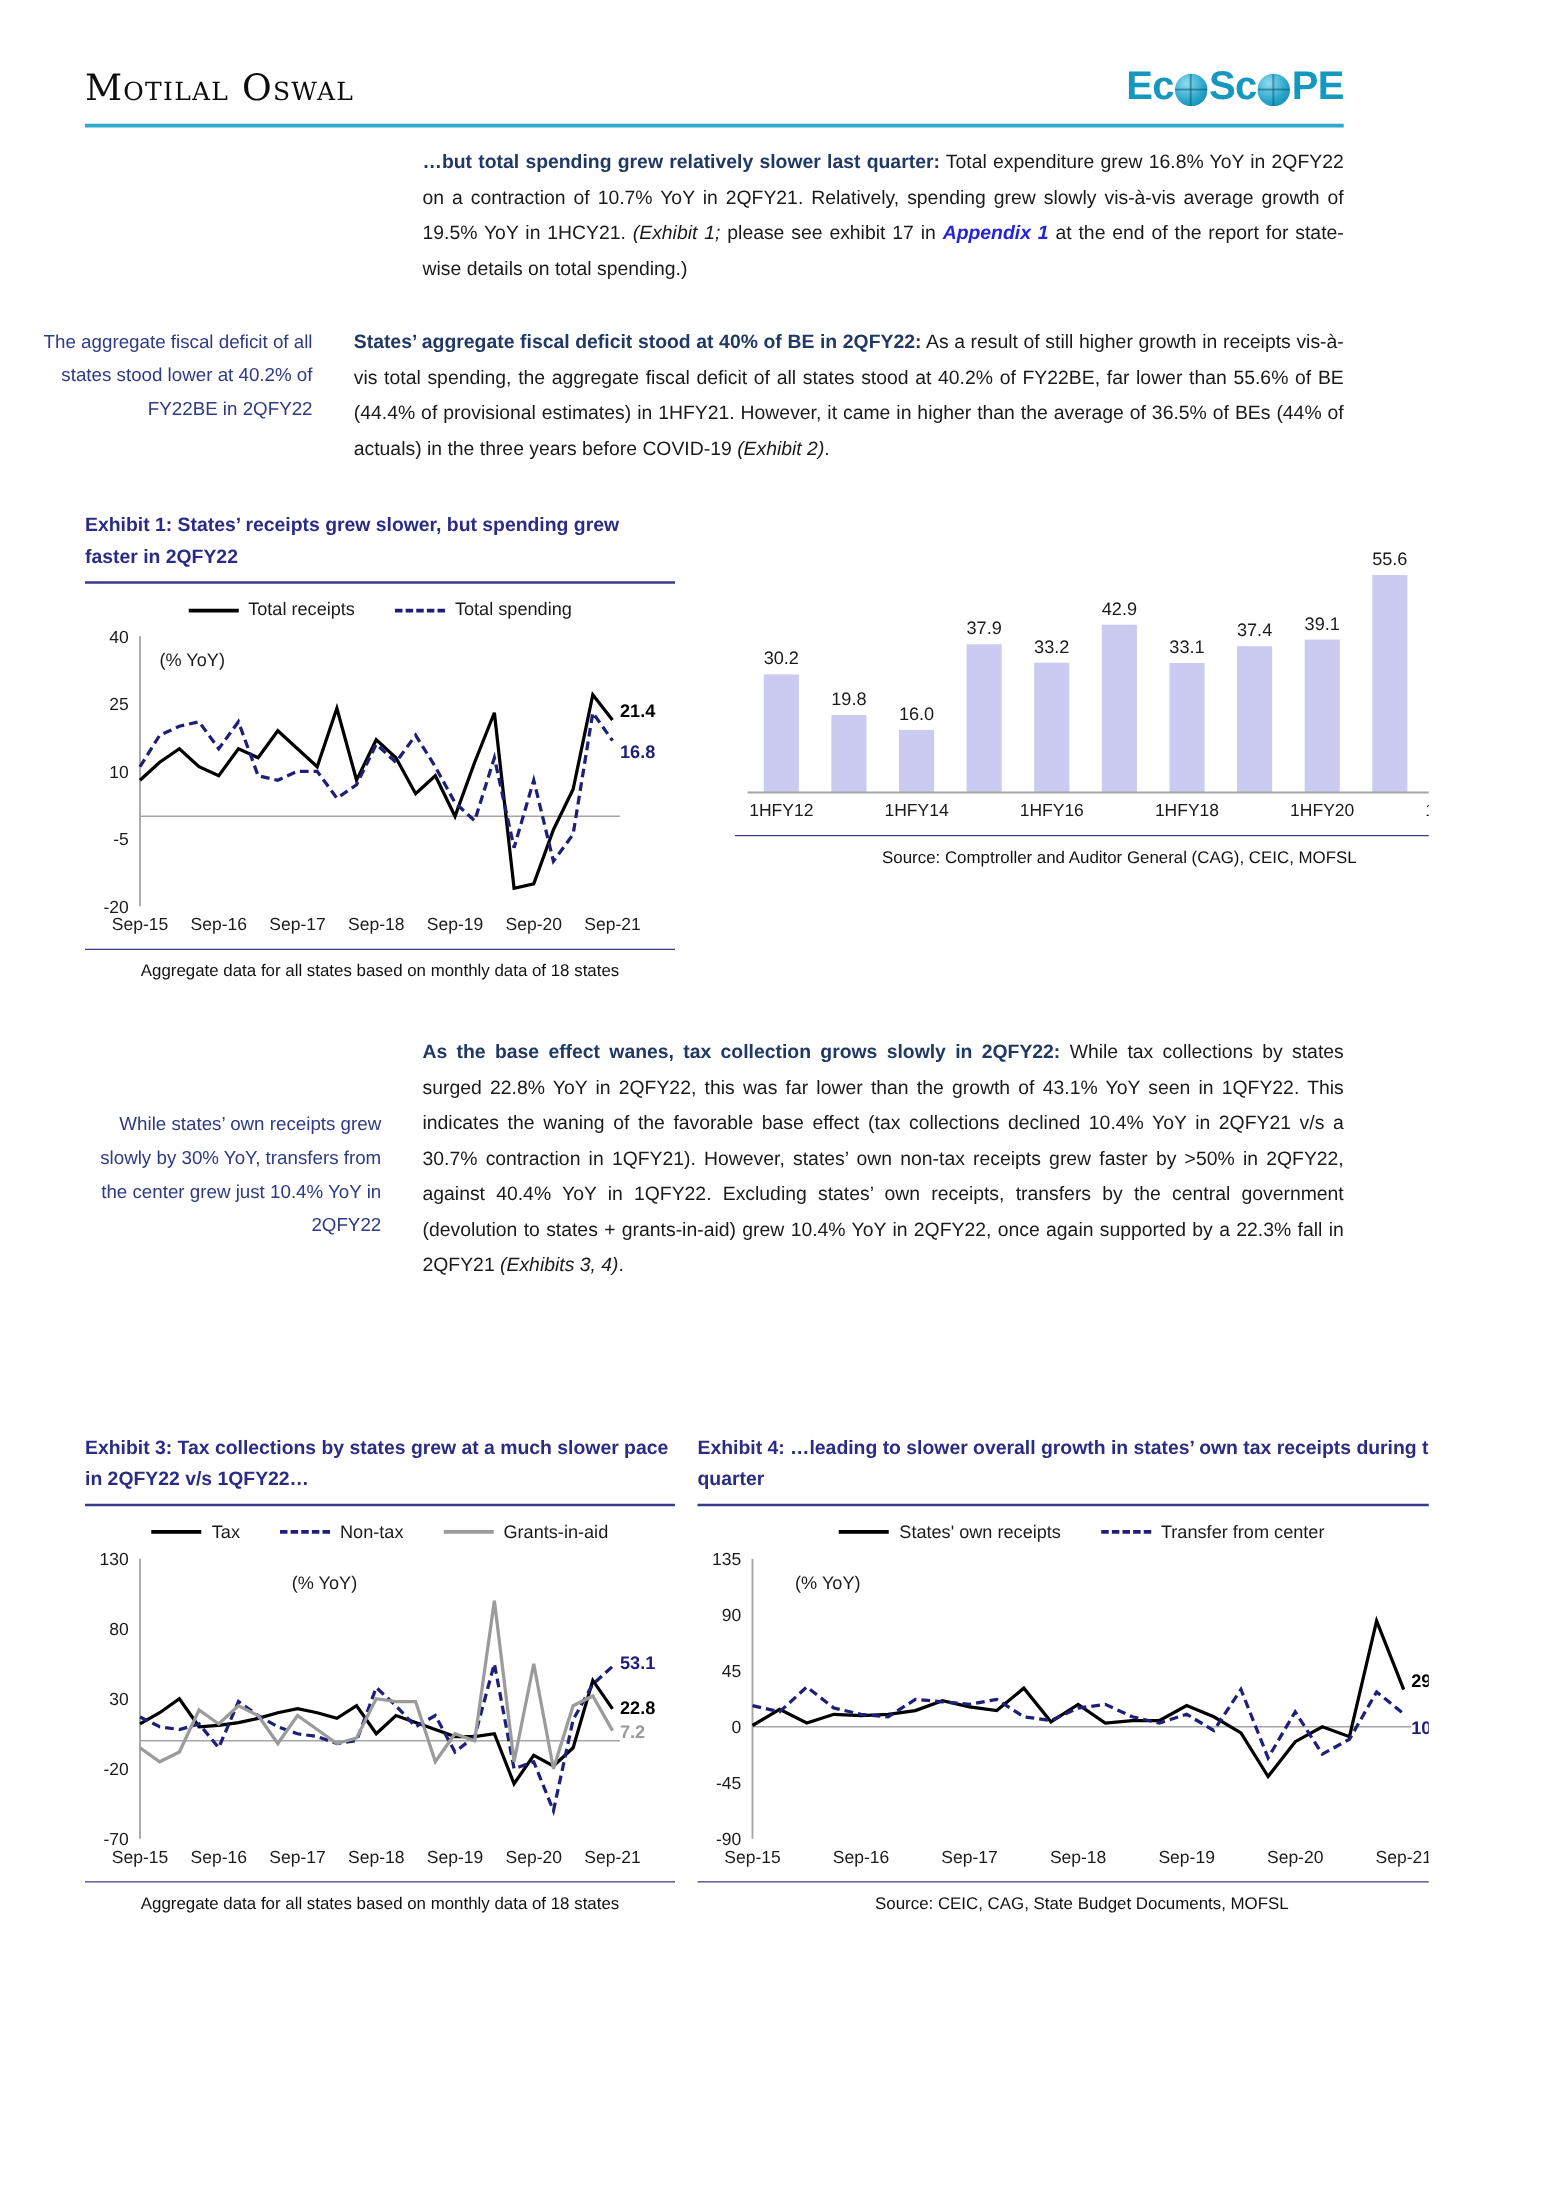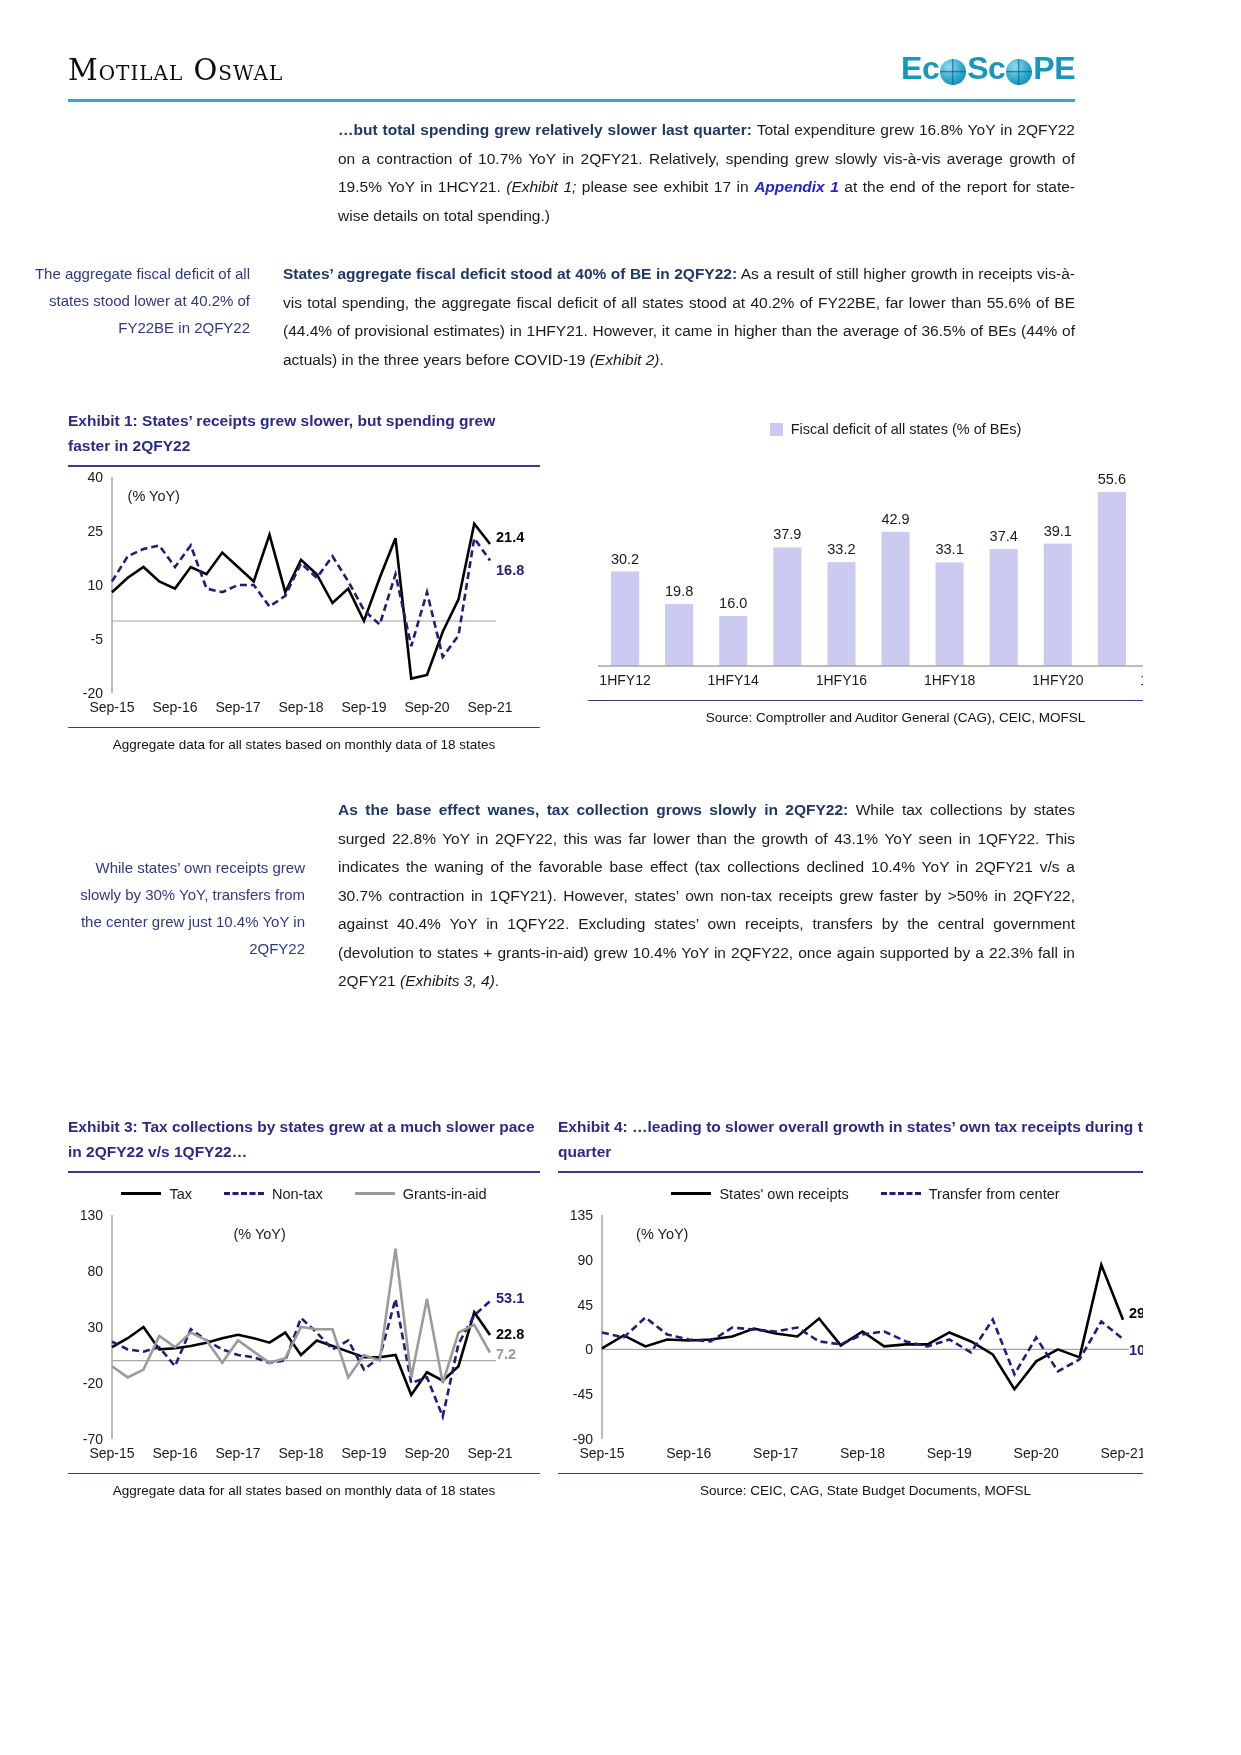--- a/index.html
+++ b/index.html
@@ -75,20 +75,30 @@
     <div class="sidenote">The aggregate fiscal deficit of all states stood lower at 40.2% of FY22BE in 2QFY22</div>
     <div class="para">
       <span class="lead">States’ aggregate fiscal deficit stood at 40% of BE in 2QFY22:</span><span> As a result of still higher growth in receipts vis-à-vis total spending, the aggregate fiscal deficit of all states stood at 40.2% of FY22BE, far lower than 55.6% of BE (44.4% of provisional estimates) in 1HFY21. However, it came in higher than the average of 36.5% of BEs (44% of actuals) in the three years before COVID-19 </span><span class="it">(Exhibit 2)</span><span>.</span>
     </div>
   </div>
 
   <div class="ex-row row1">
     <div>
       <div class="ex-title">Exhibit 1: States’ receipts grew slower, but spending grew faster in 2QFY22</div>
       <div>
+        <div class="legend">
+            <span class="lg-item">
+              <span class="lg-line" style="border-top-style: solid; border-top-color: rgb(0, 0, 0);"></span>
+              <span>Total receipts</span>
+            </span>
+            <span class="lg-item">
+              <span class="lg-line" style="border-top-style: dashed; border-top-color: rgb(31, 31, 120);"></span>
+              <span>Total spending</span>
+            </span>
+          </div>
         <div class="plot"><svg width="472" height="250">
               <line x1="44" y1="8" x2="44" y2="224" stroke="#A6A6A6" stroke-width="1.5"></line>
               <line x1="44" y1="152" x2="428" y2="152" stroke="#A6A6A6" stroke-width="1.2"></line>
               <text x="35" y="13" text-anchor="end" fill="#1a1a1a" font-size="14">40</text>
               <text x="35" y="67" text-anchor="end" fill="#1a1a1a" font-size="14">25</text>
               <text x="35" y="121" text-anchor="end" fill="#1a1a1a" font-size="14">10</text>
               <text x="35" y="175" text-anchor="end" fill="#1a1a1a" font-size="14">-5</text>
               <text x="35" y="229" text-anchor="end" fill="#1a1a1a" font-size="14">-20</text>
               <text x="44" y="243" text-anchor="middle" fill="#1a1a1a" font-size="14">Sep-15</text>
               <text x="107" y="243" text-anchor="middle" fill="#1a1a1a" font-size="14">Sep-16</text>
@@ -102,26 +112,20 @@
               <polyline points="44,112.4 59.75,87.19999999999999 75.5,80 91.25,76.39999999999999 107,98 122.75,76.39999999999999 138.5,119.60000000000001 154.25,123.2 170,116 185.75,116 201.5,137.6 217.25,126.80000000000001 233,94.4 248.75,108.8 264.5,87.19999999999999 280.25,112.4 296,141.20000000000002 311.75,155.6 327.5,105.2 343.25,177.2 359,123.2 374.75,188 390.5,166.39999999999998 406.25,69.19999999999999 422,91.52" fill="none" stroke="#1F1F78" stroke-width="2.6" stroke-dasharray="7 4"></polyline>
               <text x="428" y="72.96" text-anchor="start" fill="#000000" font-size="14.5" font-weight="bold">21.4</text>
               <text x="428" y="105.52" text-anchor="start" fill="#1F1F78" font-size="14.5" font-weight="bold">16.8</text>
             </svg></div>
       </div>
       <div class="src-rule"></div>
       <div class="source">Aggregate data for all states based on monthly data of 18 states</div>
     </div>
     <div>
       <div>
-        <div class="legend">
-            <span class="lg-item">
-              <span class="lg-sq" style="background: rgb(203, 203, 241);"></span>
-              <span>Fiscal deficit of all states (% of BEs)</span>
-            </span>
-          </div>
         <div class="plot"><svg width="615" height="250">
               <rect x="22.981818181818184" y="129.5032258064516" width="28.12727272727273" height="94.49677419354839" fill="#CBCBF1"></rect>
               <text x="37.04545454545455" y="121.50322580645161" text-anchor="middle" fill="#1a1a1a" font-size="14.5">30.2</text>
               <rect x="77.07272727272728" y="162.0451612903226" width="28.12727272727273" height="61.954838709677404" fill="#CBCBF1"></rect>
               <text x="91.13636363636364" y="154.0451612903226" text-anchor="middle" fill="#1a1a1a" font-size="14.5">19.8</text>
               <rect x="131.16363636363636" y="173.93548387096774" width="28.12727272727273" height="50.064516129032256" fill="#CBCBF1"></rect>
               <text x="145.22727272727272" y="165.93548387096774" text-anchor="middle" fill="#1a1a1a" font-size="14.5">16.0</text>
               <rect x="185.25454545454545" y="105.40967741935485" width="28.12727272727273" height="118.59032258064515" fill="#CBCBF1"></rect>
               <text x="199.3181818181818" y="97.40967741935485" text-anchor="middle" fill="#1a1a1a" font-size="14.5">37.9</text>
               <rect x="239.34545454545454" y="120.11612903225806" width="28.12727272727273" height="103.88387096774194" fill="#CBCBF1"></rect>

